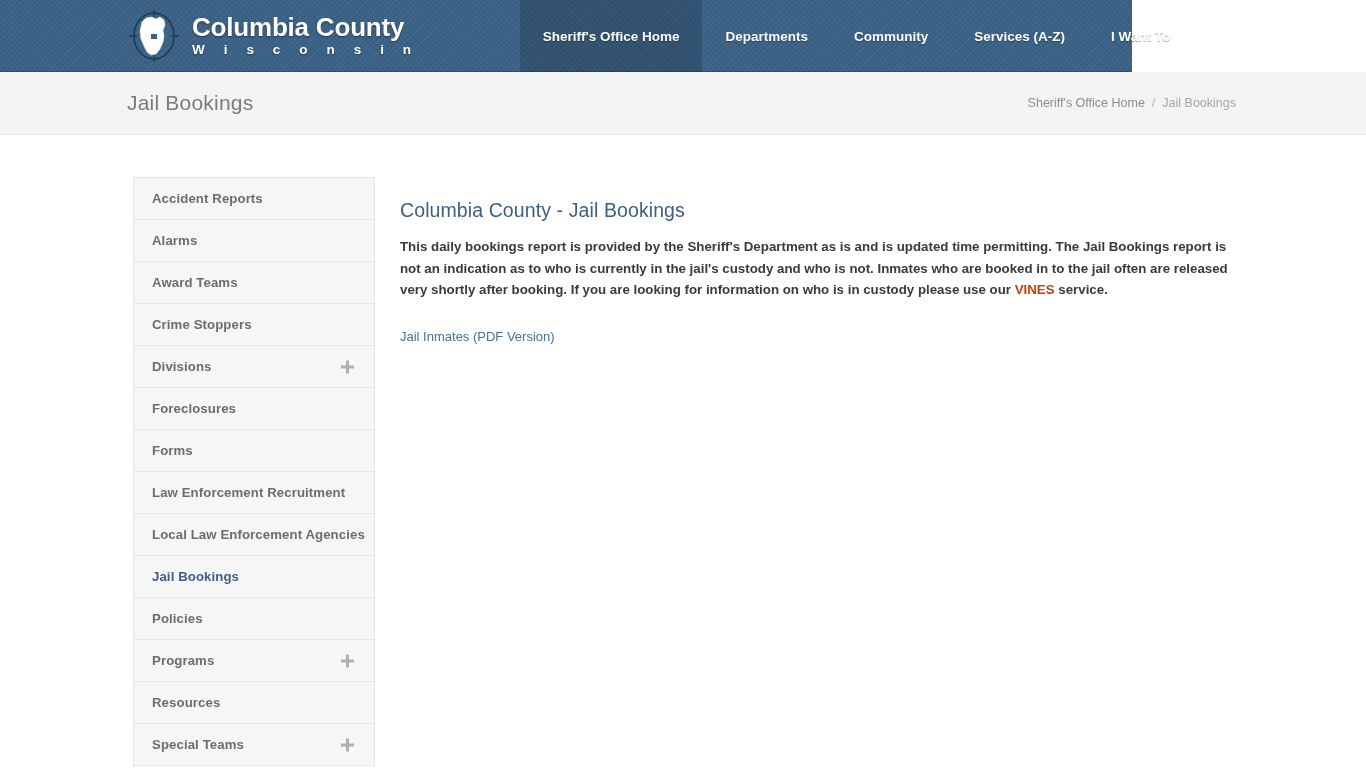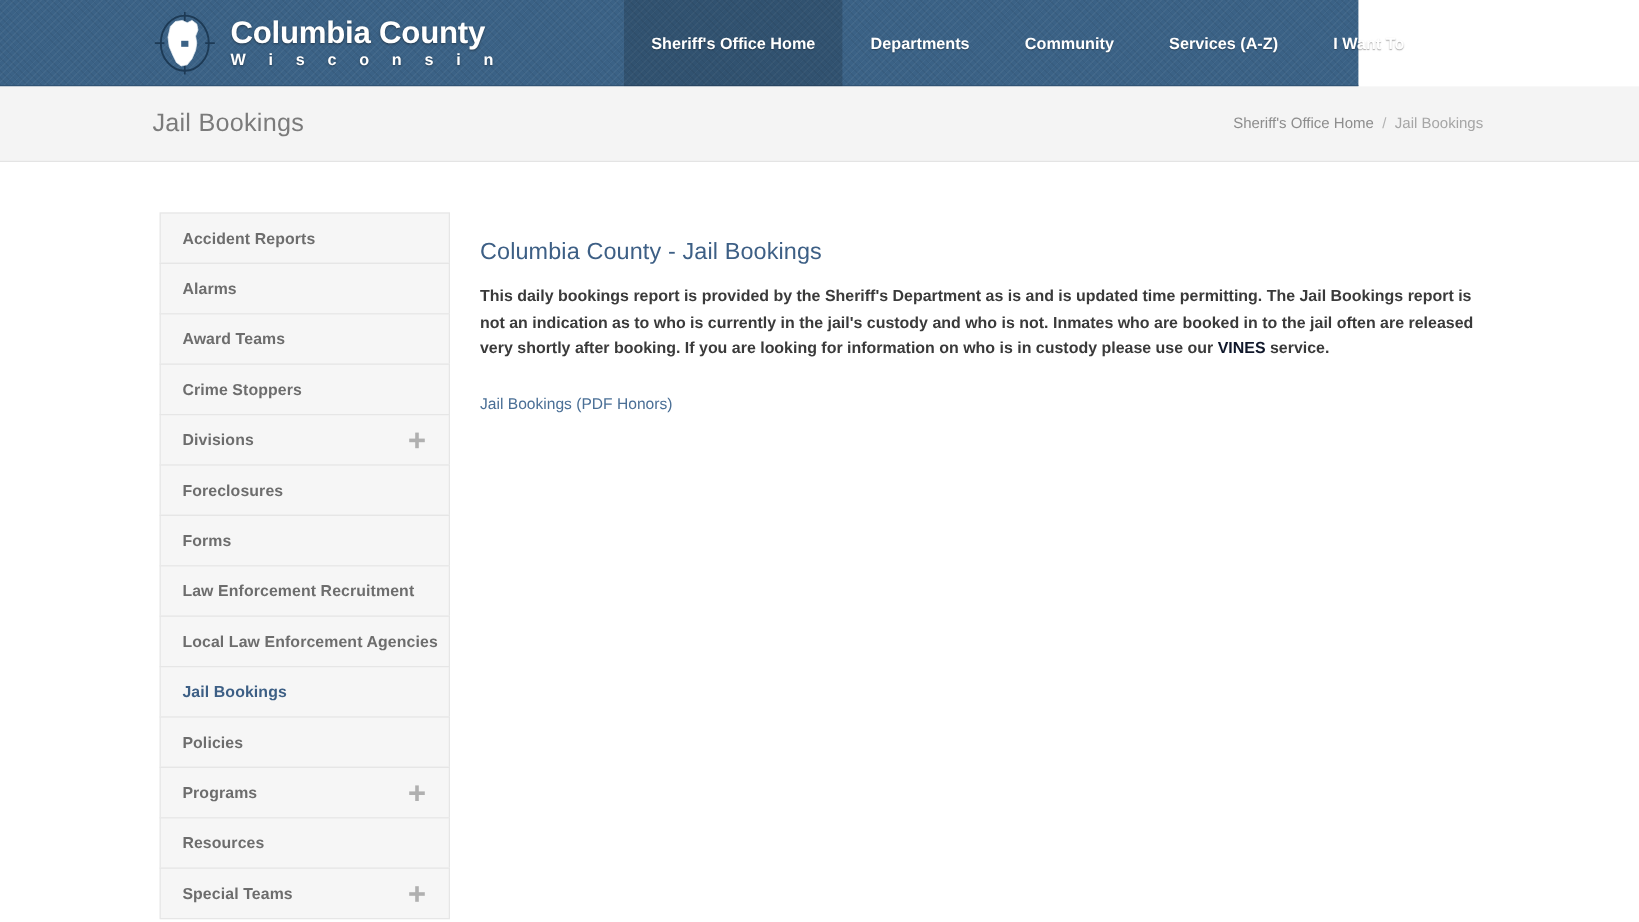--- a/index.html
+++ b/index.html
@@ -228,21 +228,21 @@
 
   #content-paragraph {
     font-size: 13.3px;
     font-weight: bold;
     color: #3a3a3a;
     line-height: 21.5px;
     width: 835px;
   }
 
   #content-paragraph .inline-link {
-    color: #0f172a;
+    color: #c2410c;
     cursor: pointer;
   }
 
   #pdf-link {
     display: inline-block;
     margin-top: 28px;
     font-size: 13px;
     color: #4a6f96;
     cursor: pointer;
   }
@@ -340,16 +340,16 @@
       <span class="side-label">Special Teams</span>
       <span class="plus-icon"></span>
     </div>
   </aside>
 
   <main id="main-content">
     <h2 id="content-heading">Columbia County - Jail Bookings</h2>
     <p id="content-paragraph">
       <span>This daily bookings report is provided by the Sheriff's Department as is and is updated time permitting. The Jail Bookings report is not an indication as to who is currently in the jail's custody and who is not. Inmates who are booked in to the jail often are released very shortly after booking. If you are looking for information on who is in custody please use our </span><span class="inline-link">VINES</span><span> service.</span>
     </p>
-    <a id="pdf-link">Jail Bookings (PDF Honors)</a>
+    <a id="pdf-link">Jail Inmates (PDF Version)</a>
   </main>
 
 </div>
 
 </body></html>

